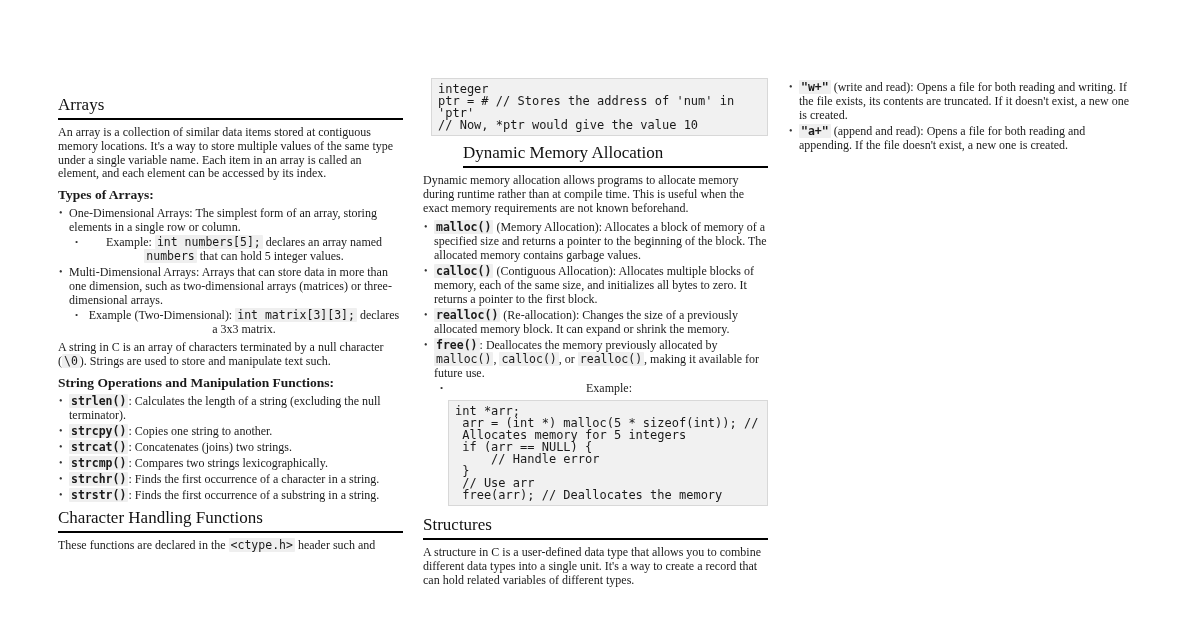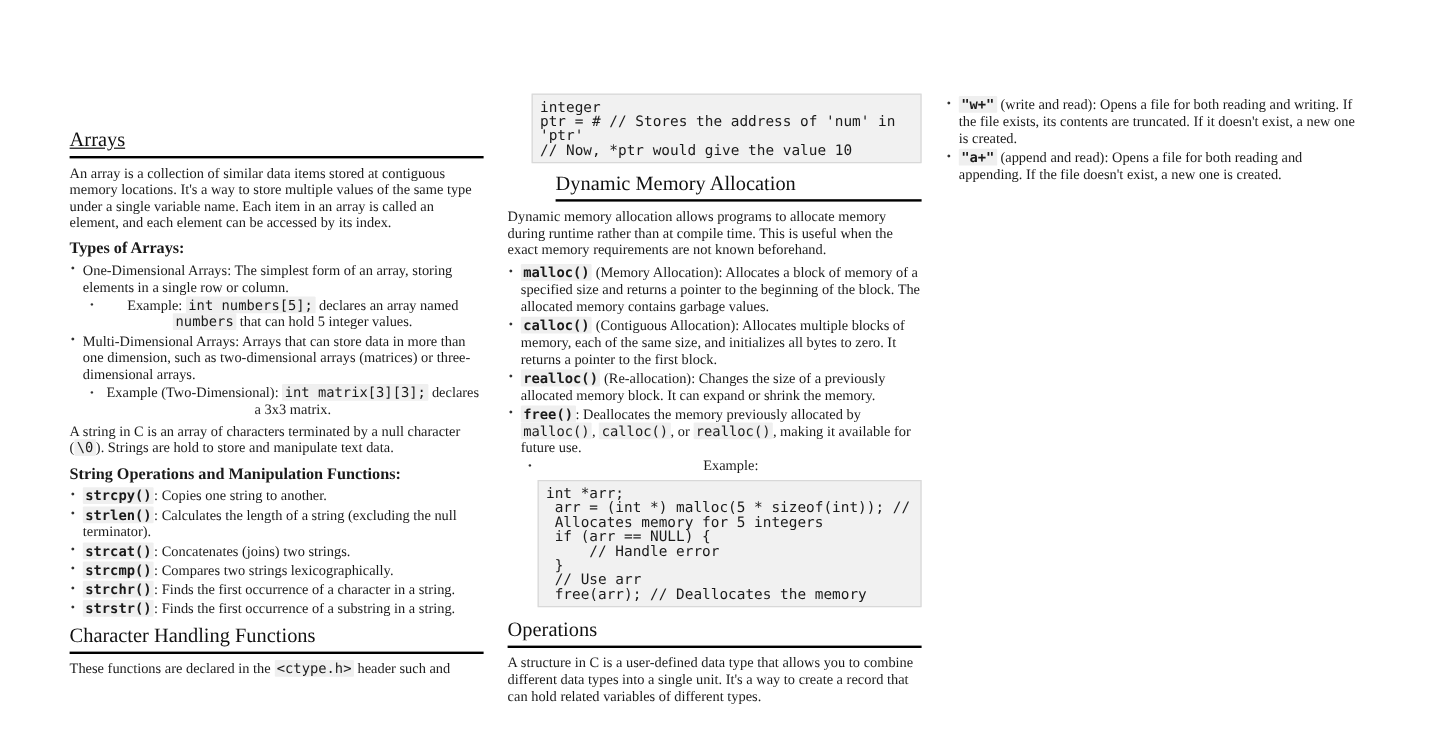--- a/index.html
+++ b/index.html
@@ -9,21 +9,21 @@
   }
   .col{position:absolute;top:78px;width:345px;box-sizing:border-box;}
   .col1{left:58px;}
   .col2{left:423px;}
   .col3{left:788px;}
 
   h2.sec{
     font-size:17px;font-weight:400;line-height:21px;color:#111;
     margin:5px 0 6px;padding-bottom:3px;border-bottom:2px solid #000;
   }
-  .col1 h2.first{margin-top:28px;text-decoration:underline;}
+  .col1 h2.first{margin-top:16px;}
   .col2 h2.after-code{margin-top:6px;margin-left:40px;}
   h3.sub{font-size:13.5px;font-weight:700;line-height:15px;margin:6px 0 4px;}
   p.body{font-size:12px;line-height:13.8px;margin:0 0 5px;}
 
   ul.lst{list-style:none;margin:0 0 5px;padding:0;}
   ul.lst>li{
     position:relative;padding-left:11px;font-size:12px;line-height:14px;
     margin-bottom:2px;
   }
   ul.lst>li::before{
@@ -42,21 +42,21 @@
     font-size:11.5px;background:#efefef;padding:0 2px;border-radius:1px;
   }
   code.b{font-weight:700;}
 
   pre.block{
     font-family:"DejaVu Sans Mono","Liberation Mono",monospace;
     font-size:12px;line-height:12px;background:#f1f1f1;
     border:1px solid #d8d8d8;padding:4px 6px;margin:0;
     white-space:pre;overflow:hidden;box-sizing:border-box;
   }
-  pre.indent{margin-left:20px;}
+  pre.indent{margin-left:8px;}
   .mb6{margin-bottom:6px;}
 </style>
 </head>
 <body>
 
 <div class="col col1">
 
   <h2 class="sec first">Arrays</h2>
   <p class="body">An array is a collection of similar data items stored at contiguous memory locations. It's a way to store multiple values of the same type under a single variable name. Each item in an array is called an element, and each element can be accessed by its index.</p>
   <h3 class="sub">Types of Arrays:</h3>
@@ -69,26 +69,26 @@
       </ul>
     </li>
     <li>
       <div>Multi-Dimensional Arrays: Arrays that can store data in more than one dimension, such as two-dimensional arrays (matrices) or three-dimensional arrays.</div>
       <ul class="nested">
         <li><span>Example (Two-Dimensional): </span><code class="in">int matrix[3][3];</code><span> declares a 3x3 matrix.</span></li>
       </ul>
     </li>
   </ul>
 
-  <p class="body"><span>A string in C is an array of characters terminated by a null character (</span><code class="in">\0</code><span>). Strings are hold to store and manipulate text data.</span></p>
+  <p class="body"><span>A string in C is an array of characters terminated by a null character (</span><code class="in">\0</code><span>). Strings are used to store and manipulate text such.</span></p>
   <h3 class="sub">String Operations and Manipulation Functions:</h3>
 
   <ul class="lst">
+    <li><code class="in b">strlen()</code><span>: Calculates the length of a string (excluding the null terminator).</span></li>
     <li><code class="in b">strcpy()</code><span>: Copies one string to another.</span></li>
-    <li><code class="in b">strlen()</code><span>: Calculates the length of a string (excluding the null terminator).</span></li>
     <li><code class="in b">strcat()</code><span>: Concatenates (joins) two strings.</span></li>
     <li><code class="in b">strcmp()</code><span>: Compares two strings lexicographically.</span></li>
     <li><code class="in b">strchr()</code><span>: Finds the first occurrence of a character in a string.</span></li>
     <li><code class="in b">strstr()</code><span>: Finds the first occurrence of a substring in a string.</span></li>
   </ul>
 
   <h2 class="sec">Character Handling Functions</h2>
   <p class="body"><span>These functions are declared in the </span><code class="in">&lt;ctype.h&gt;</code><span> header such and</span></p>
 </div>
 
@@ -115,21 +115,21 @@
 
   <pre class="block indent mb6" style="margin-left:25px;">int *arr;
  arr = (int *) malloc(5 * sizeof(int)); //
  Allocates memory for 5 integers
  if (arr == NULL) {
      // Handle error
  }
  // Use arr
  free(arr); // Deallocates the memory</pre>
 
-  <h2 class="sec" style="margin-top:8px;">Operations</h2>
+  <h2 class="sec" style="margin-top:8px;">Structures</h2>
   <p class="body">A structure in C is a user-defined data type that allows you to combine different data types into a single unit. It's a way to create a record that can hold related variables of different types.</p>
 </div>
 
 <div class="col col3">
   <ul class="lst" style="margin-top:2px;">
     <li><code class="in b">"w+"</code><span> (write and read): Opens a file for both reading and writing. If the file exists, its contents are truncated. If it doesn't exist, a new one is created.</span></li>
     <li><code class="in b">"a+"</code><span> (append and read): Opens a file for both reading and appending. If the file doesn't exist, a new one is created.</span></li>
   </ul>
 </div>
 

